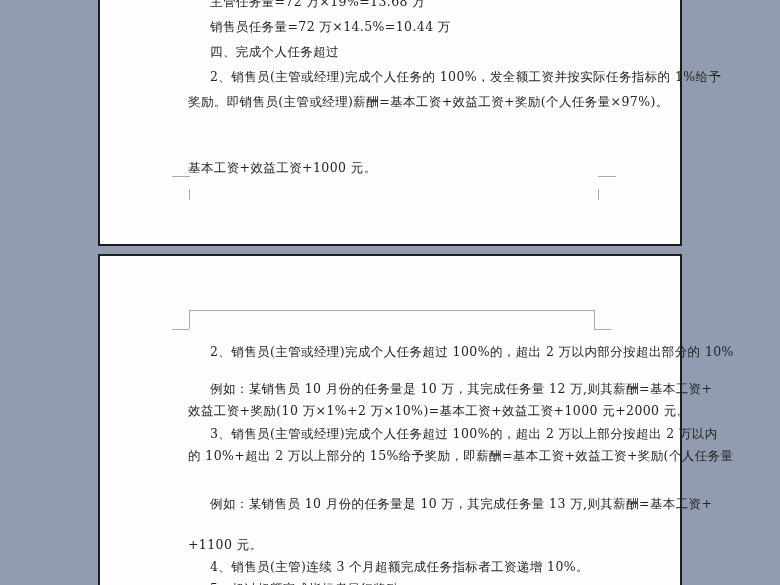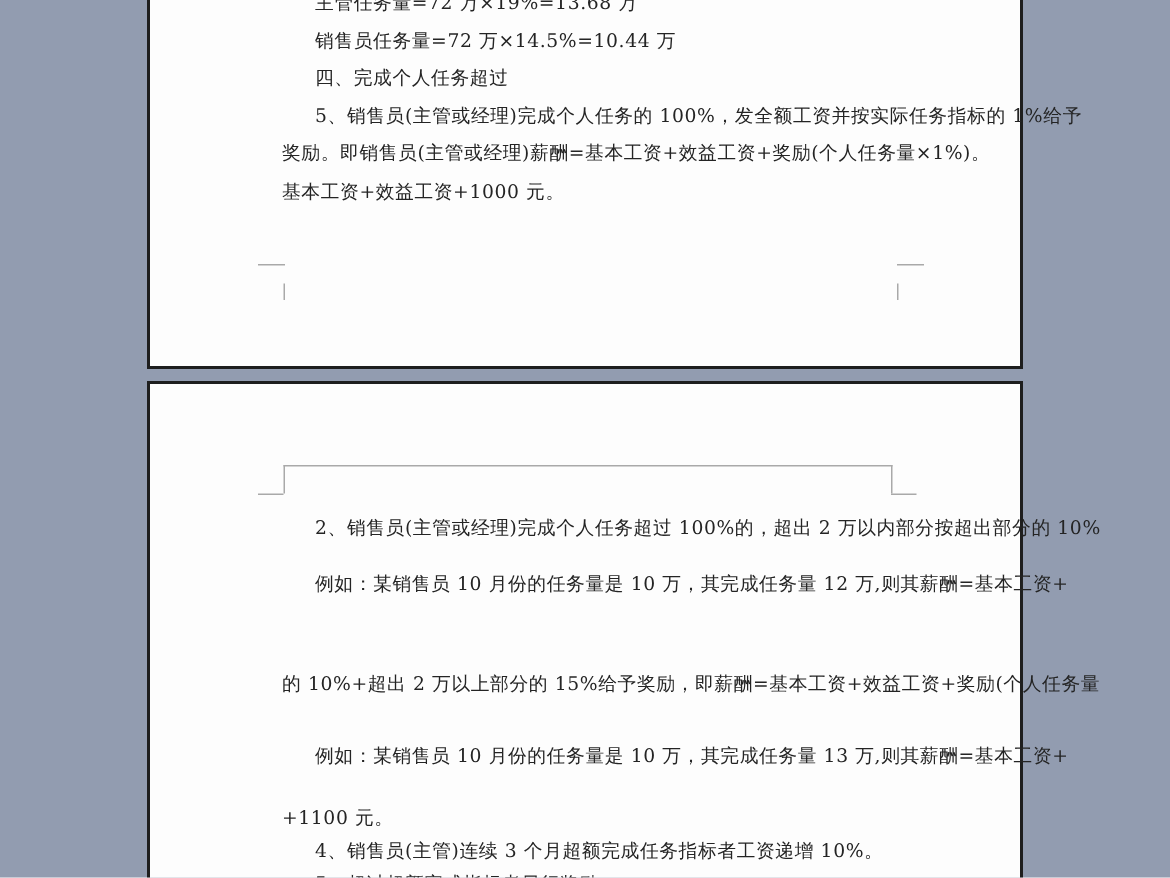--- a/index.html
+++ b/index.html
@@ -52,38 +52,40 @@
   .mark.h { height: 1px; }
   .mark.v { width: 1px; }
 </style>
 </head>
 <body>
 
 <div class="page page1">
   <div class="ln ind" style="top:300px">主管任务量=72 万×19%=13.68 万</div>
   <div class="ln ind" style="top:325px">销售员任务量=72 万×14.5%=10.44 万</div>
   <div class="ln ind" style="top:350px">四、完成个人任务超过</div>
-  <div class="ln ind" style="top:375px">5、销售员(主管或经理)完成个人任务的 100%，发全额工资并按实际任务指标的 1%给予</div>
-  <div class="ln" style="top:400px">奖励。即销售员(主管或经理)薪酬=基本工资+效益工资+奖励(个人任务量×1%)。</div>
-  <div class="ln" style="top:426px">基本工资+效益工资+1000 元。</div>
+  <div class="ln ind" style="top:375px">2、销售员(主管或经理)完成个人任务的 100%，发全额工资并按实际任务指标的 1%给予</div>
+  <div class="ln" style="top:400px">奖励。即销售员(主管或经理)薪酬=基本工资+效益工资+奖励(个人任务量×97%)。</div>
+  <div class="ln" style="top:466px">基本工资+效益工资+1000 元。</div>
 
   <div class="mark h" style="top:482px;left:72px;width:18px"></div>
   <div class="mark v" style="top:495px;left:89px;height:11px"></div>
   <div class="mark h" style="top:482px;left:498px;width:18px"></div>
   <div class="mark v" style="top:495px;left:498px;height:11px"></div>
 </div>
 
 <div class="page page2">
 
   <div class="mark h" style="top:54px;left:89px;width:406px"></div>
   <div class="mark v" style="top:54px;left:89px;height:19px"></div>
   <div class="mark v" style="top:54px;left:494px;height:19px"></div>
   <div class="mark h" style="top:73px;left:72px;width:17px"></div>
   <div class="mark h" style="top:73px;left:494px;width:17px"></div>
 
   <div class="ln ind" style="top:88px">2、销售员(主管或经理)完成个人任务超过 100%的，超出 2 万以内部分按超出部分的 10%</div>
   <div class="ln ind" style="top:125px">例如：某销售员 10 月份的任务量是 10 万，其完成任务量 12 万,则其薪酬=基本工资+</div>
+  <div class="ln" style="top:147px">效益工资+奖励(10 万×1%+2 万×10%)=基本工资+效益工资+1000 元+2000 元。</div>
+  <div class="ln ind" style="top:170px">3、销售员(主管或经理)完成个人任务超过 100%的，超出 2 万以上部分按超出 2 万以内</div>
   <div class="ln" style="top:192px">的 10%+超出 2 万以上部分的 15%给予奖励，即薪酬=基本工资+效益工资+奖励(个人任务量</div>
   <div class="ln ind" style="top:240px">例如：某销售员 10 月份的任务量是 10 万，其完成任务量 13 万,则其薪酬=基本工资+</div>
   <div class="ln" style="top:281px">+1100 元。</div>
   <div class="ln ind" style="top:303px">4、销售员(主管)连续 3 个月超额完成任务指标者工资递增 10%。</div>
   <div class="ln ind" style="top:325px">5、超过超额完成指标者另行奖励。</div>
 </div>
 
 </body></html>

